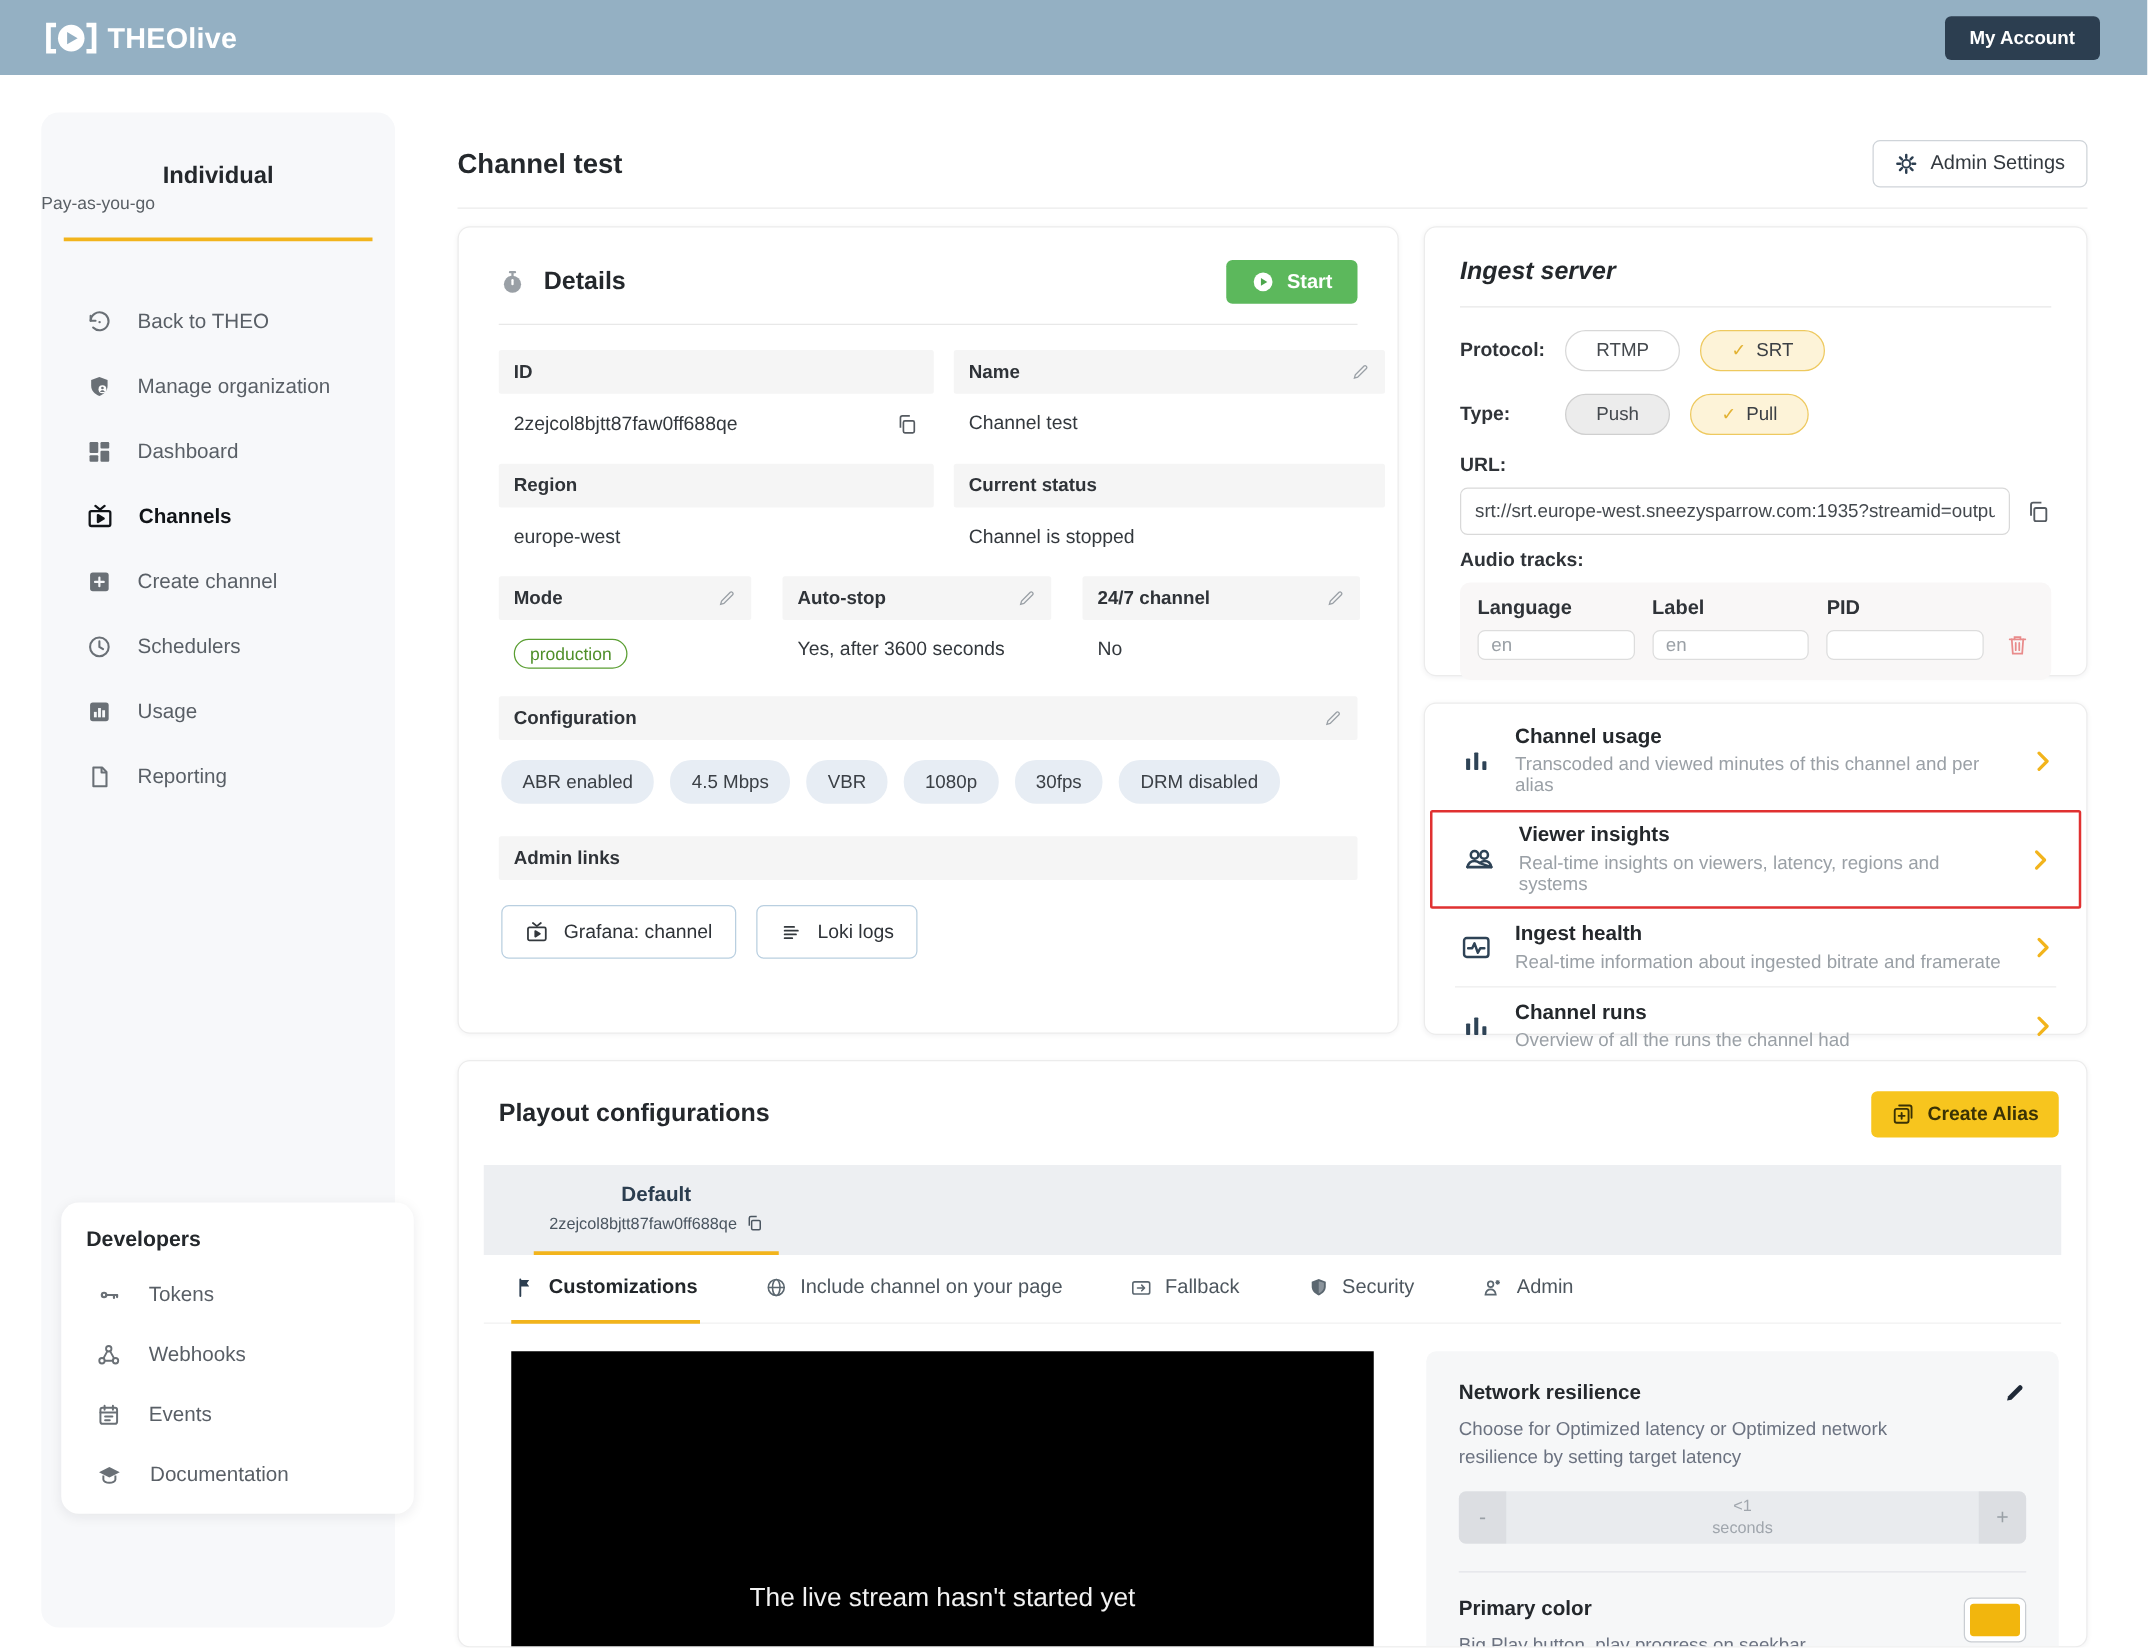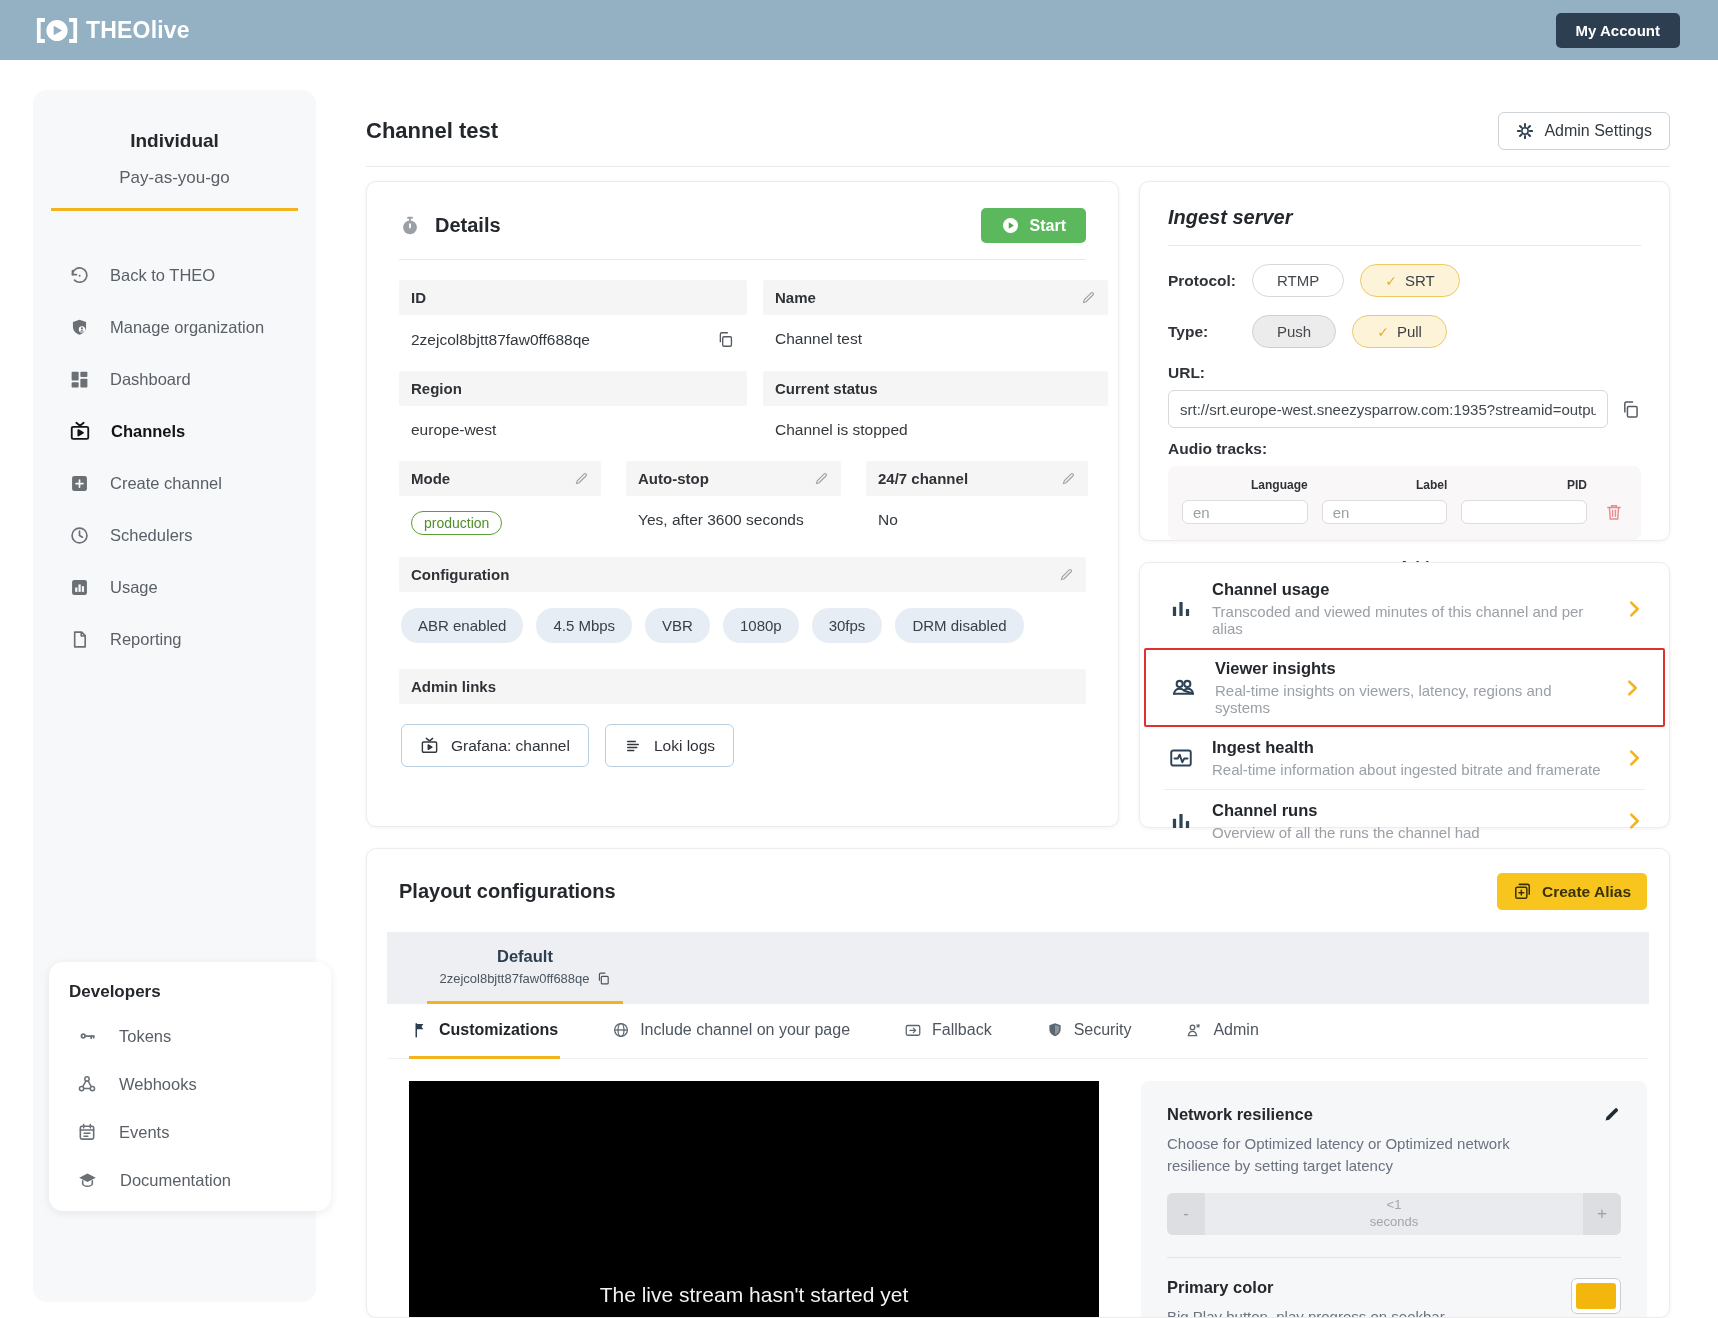--- a/index.html
+++ b/index.html
@@ -18,21 +18,21 @@
   .brand{display:flex;align-items:center;gap:8px;cursor:pointer;margin-left:12px;}
   .brand-text{color:#fff;font-size:23px;font-weight:600;letter-spacing:.2px;}
   .account-btn{background:#2C3E50;color:#fff;border:none;border-radius:5px;
     padding:9px 20px;font-size:15px;font-weight:700;cursor:pointer;margin-right:14px;
     font-family:inherit;}
 
   
   .sidebar{position:absolute;left:33px;top:90px;width:283px;height:1212px;
     background:#f7f8fa;border-radius:14px;box-sizing:border-box;}
   .org-name{margin-top:40px;text-align:center;font-size:19px;font-weight:700;color:#24282c;}
-  .org-plan{margin-top:16px;text-align:center;font-size:17px;color:#5a6066;}
+  .org-plan{margin-top:2px;text-align:left;font-size:14px;color:#5a6066;}
   .org-rule{width:247px;height:3px;background:#F2B41C;margin:20px auto 0;}
   .menu{margin-top:38px;}
   .menu-item{display:flex;align-items:center;gap:20px;height:52px;padding-left:36px;
     font-size:16.5px;color:#595f66;cursor:pointer;}
   .menu-item.active{color:#111418;font-weight:700;}
   .dev-card{position:absolute;left:16px;top:872px;width:282px;height:249px;background:#fff;
     border-radius:14px;box-shadow:0 2px 10px rgba(20,30,40,.08);box-sizing:border-box;padding:20px 0 0 0;}
   .dev-title{font-size:17px;font-weight:700;color:#24282c;padding-left:20px;}
   .dev-item{display:flex;align-items:center;gap:22px;height:48px;padding-left:28px;
     font-size:16.5px;color:#595f66;cursor:pointer;}
@@ -81,21 +81,21 @@
   .opt-gray{background:#ececec;border:1px solid #cfcfcf;color:#44494e;margin-right:16px;}
   .opt-selected{background:#FDF3D8;border:1px solid #EEC95F;color:#3b3f44;display:inline-flex;align-items:center;gap:8px;}
   .opt-check{color:#E3B233;font-size:14px;}
   .url-label{margin-top:16px;font-size:15.5px;font-weight:700;color:#2f3338;}
   .url-row{display:flex;align-items:center;gap:12px;margin-top:8px;}
   .url-input{flex:1;height:38px;border:1px solid #d9d9d9;border-radius:6px;padding:0 11px;
     font-size:15px;color:#44494e;font-family:inherit;box-sizing:border-box;min-width:0;}
   .audio-label{margin-top:12px;font-size:15.5px;font-weight:700;color:#2f3338;}
   .audio-panel{background:#f9f7f7;border-radius:8px;padding:12px 14px 16px;margin-top:8px;
     display:grid;grid-template-columns:1fr 1fr 1fr 26px;column-gap:14px;align-items:center;}
-  .audio-col-label{font-size:12px;font-weight:700;color:#2f3338;margin-bottom:8px;text-align:right;}
+  .audio-col-label{font-size:16px;font-weight:700;color:#2f3338;margin-bottom:8px;}
   .audio-input{height:24px;border:1px solid #ddd;border-radius:6px;padding:0 10px;font-size:15px;
     color:#6b7077;font-family:inherit;box-sizing:border-box;width:100%;background:#fff;}
   .audio-input::placeholder{color:#9aa0a6;opacity:1;}
   .add-row{display:flex;align-items:center;justify-content:center;gap:8px;margin-top:16px;
     font-size:16px;font-weight:700;color:#33383d;cursor:pointer;background:none;border:none;
     font-family:inherit;width:100%;}
   .add-plus{font-size:19px;font-weight:400;color:#33383d;}
 
   
   .links-card{left:1139px;top:562px;width:531px;height:266px;padding:6px 0;}
@@ -116,21 +116,21 @@
   .alias-tab{width:196px;margin-left:40px;display:flex;flex-direction:column;align-items:center;
     justify-content:center;gap:5px;border-bottom:3px solid #F2B41C;cursor:pointer;box-sizing:border-box;}
   .alias-name{font-size:16.5px;font-weight:700;color:#2C3E50;}
   .alias-id-row{display:flex;align-items:center;gap:6px;font-size:13px;color:#4a5560;}
   .subtabs{margin:0 20px;display:flex;gap:50px;padding-left:22px;border-bottom:1px solid #f1f1f1;}
   .subtab{display:flex;align-items:center;gap:10px;padding:17px 2px;font-size:16px;color:#4d565e;
     cursor:pointer;border-bottom:3px solid transparent;margin-bottom:-1px;}
   .subtab.active{color:#22262a;font-weight:700;border-bottom-color:#F2B41C;}
   .playout-body{display:flex;gap:42px;padding:22px 22px 0 42px;align-items:flex-start;}
   .player{width:690px;height:388px;background:#000;position:relative;flex:none;}
-  .player-msg{position:absolute;left:0;right:0;top:202px;text-align:center;color:#f2f2f2;font-size:21px;}
+  .player-msg{position:absolute;left:0;right:0;top:186px;text-align:center;color:#f2f2f2;font-size:21px;}
   .settings-panel{width:506px;background:#f6f7f8;border-radius:8px;padding:24px 26px;box-sizing:border-box;
     height:420px;flex:none;}
   .setting-title-row{display:flex;align-items:flex-start;justify-content:space-between;}
   .setting-title{font-size:16.5px;font-weight:700;color:#24282c;}
   .setting-desc{font-size:15px;color:#6b7280;line-height:1.45;margin-top:9px;max-width:380px;}
   .stepper{display:flex;height:42px;border-radius:6px;overflow:hidden;margin-top:16px;background:#e9ebee;}
   .step-btn{width:38px;background:#dcdee2;color:#9aa0a6;font-size:17px;display:flex;align-items:center;
     justify-content:center;cursor:pointer;border:none;font-family:inherit;}
   .step-value{flex:1;display:flex;flex-direction:column;align-items:center;justify-content:center;
     color:#a0a6ad;font-size:13px;line-height:1.25;}

